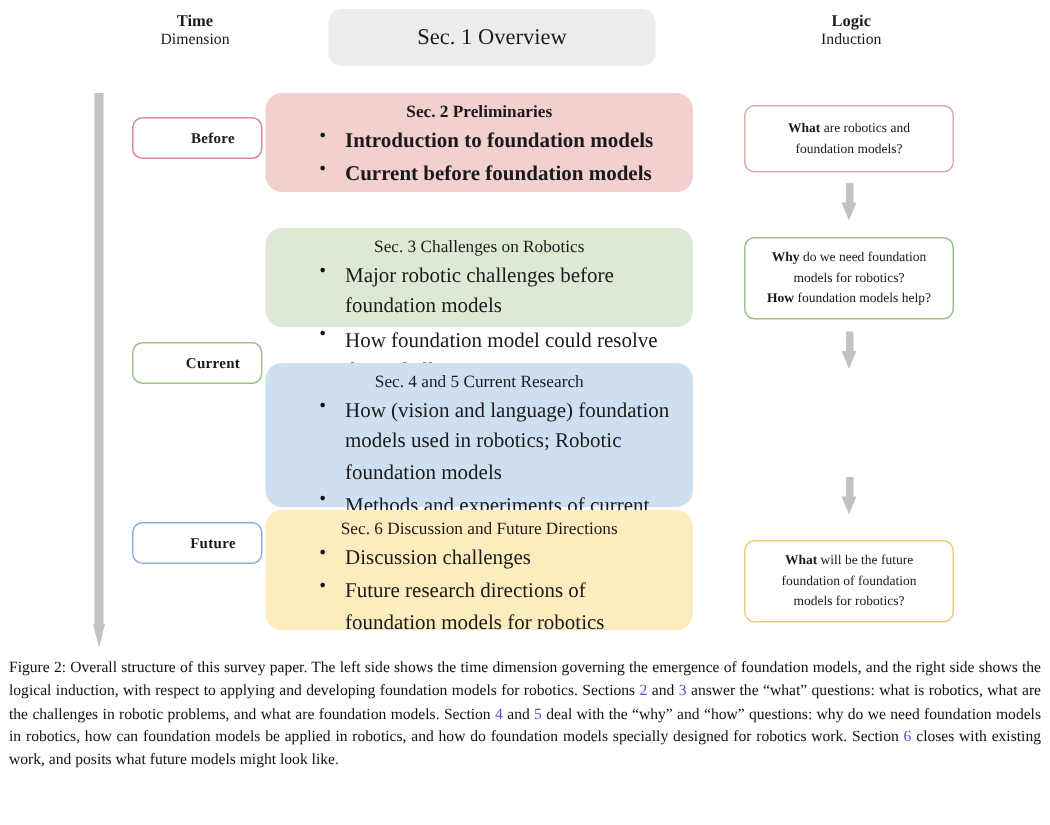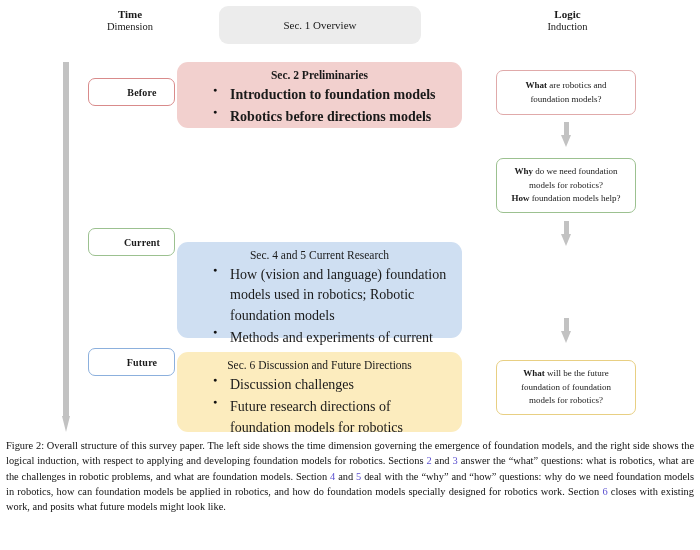--- a/index.html
+++ b/index.html
@@ -85,27 +85,27 @@
     padding-left: 21px;
   }
   #pill-before  { left: 88px; top: 78px;  border-color: #d98b8b; }
   #pill-current { left: 88px; top: 228px; border-color: #9cc190; }
   #pill-future  { left: 88px; top: 348px; border-color: #8cb0dd; }
 
   
   #overview-box {
     position: absolute;
     left: 219px; top: 6px;
-    width: 202px; height: 38px;
+    width: 218px; height: 38px;
     background: #ececec;
     border-radius: 9px;
     display: flex;
     align-items: center;
     justify-content: center;
-    font-size: 11px;
+    font-size: 15px;
   }
 
   
   .sec-card {
     position: absolute;
     left: 177px;
     width: 285px;
     border-radius: 11px;
     box-sizing: border-box;
     padding: 7px 10px 9px 10px;
@@ -132,21 +132,21 @@
     position: absolute;
     left: -15px;
     top: -0.5px;
     font-size: 7px;
     color: #111;
   }
 
   #card-sec2 { top: 62px;  height: 66px; background: #f2d0ce; }
   #card-sec3 { top: 152px; height: 66px; background: #dde9d5; }
   #card-sec4 { top: 242px; height: 96px; background: #cfdff2; }
-  #card-sec6 { top: 352px; height: 80px; background: #fcecbe; }
+  #card-sec6 { top: 340px; height: 80px; background: #fcecbe; }
 
   
   .logic-box {
     position: absolute;
     left: 496px;
     width: 140px;
     background: #ffffff;
     border: 1.5px solid #000;
     border-radius: 7px;
     box-sizing: border-box;
@@ -233,24 +233,31 @@
   </div>
 
   <div id="overview-box">
     <span>Sec. 1 Overview</span>
   </div>
 
   <div class="sec-card" id="card-sec2" style="background: rgb(242, 208, 206); font-weight: bold;">
     <div class="sec-title">Sec. 2 Preliminaries</div>
     <ul>
       <li>Introduction to foundation models</li>
-      <li>Robotics before directions models</li>
+      <li>Current before foundation models</li>
     </ul>
   </div>
 
+  <div class="sec-card" id="card-sec3" style="background: rgb(221, 233, 213);">
+    <div class="sec-title">Sec. 3 Challenges on Robotics</div>
+    <ul>
+      <li>Major robotic challenges before foundation models</li>
+      <li>How foundation model could resolve these challenges</li>
+    </ul>
+  </div>
 
   <div class="sec-card" id="card-sec4" style="background: rgb(207, 223, 242);">
     <div class="sec-title">Sec. 4 and 5 Current Research</div>
     <ul>
       <li>How (vision and language) foundation models used in robotics; Robotic foundation models</li>
       <li>Methods and experiments of current papers</li>
     </ul>
   </div>
 
   <div class="sec-card" id="card-sec6" style="background: rgb(252, 236, 190);">

